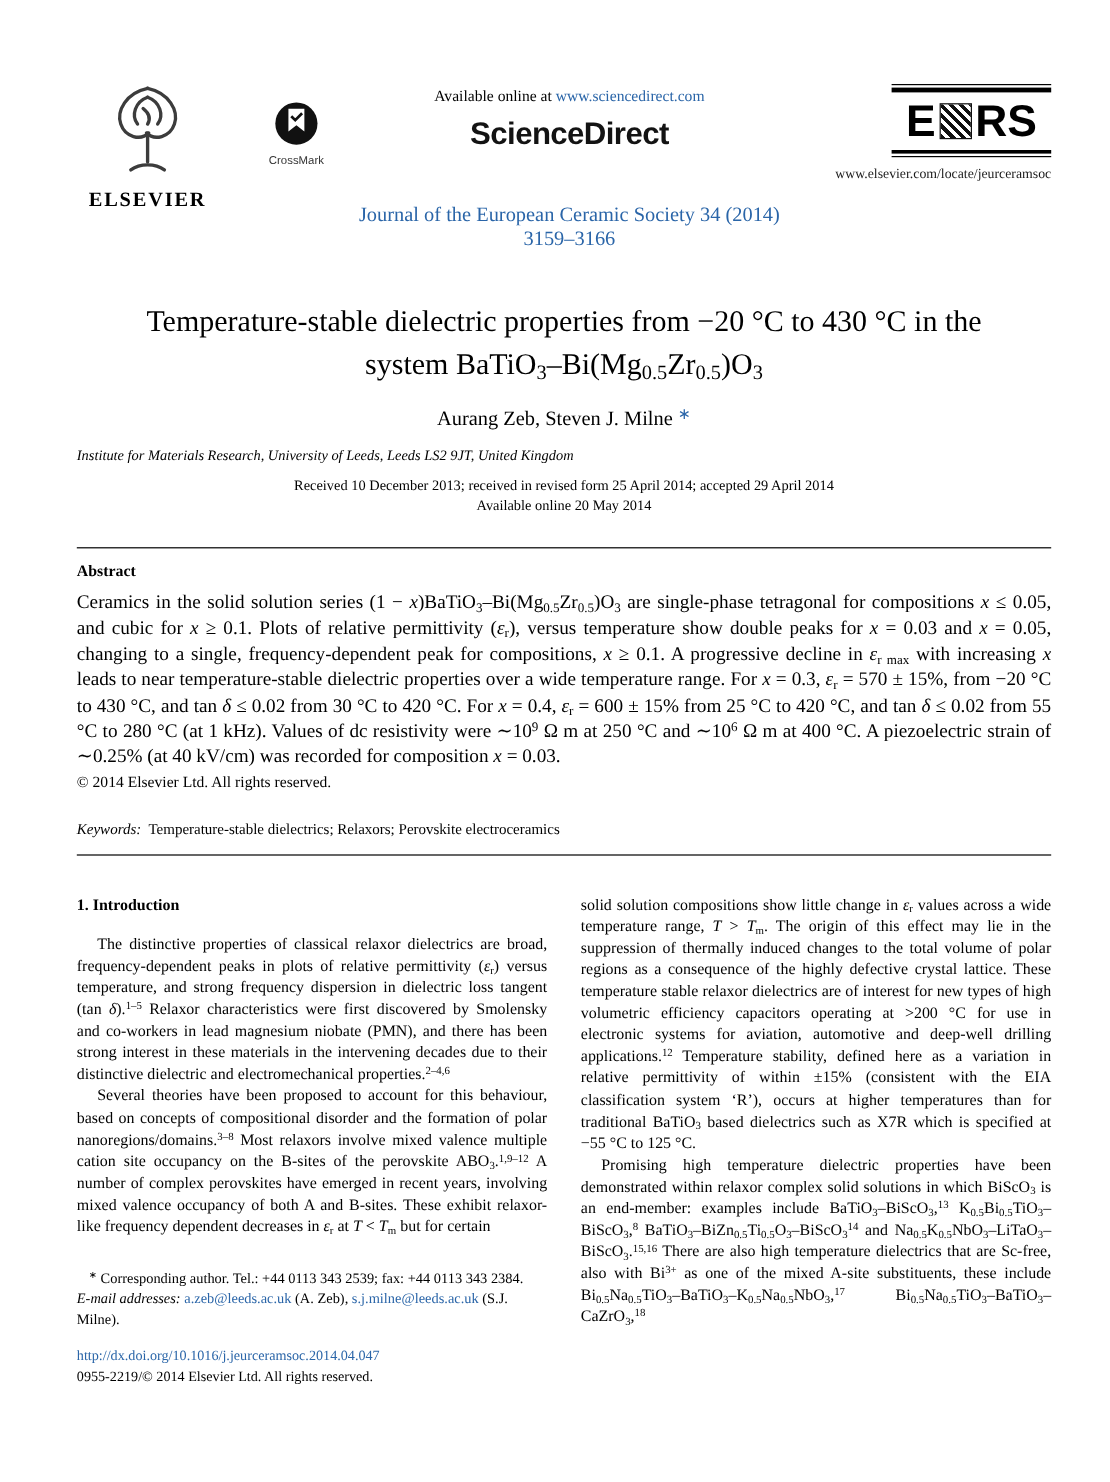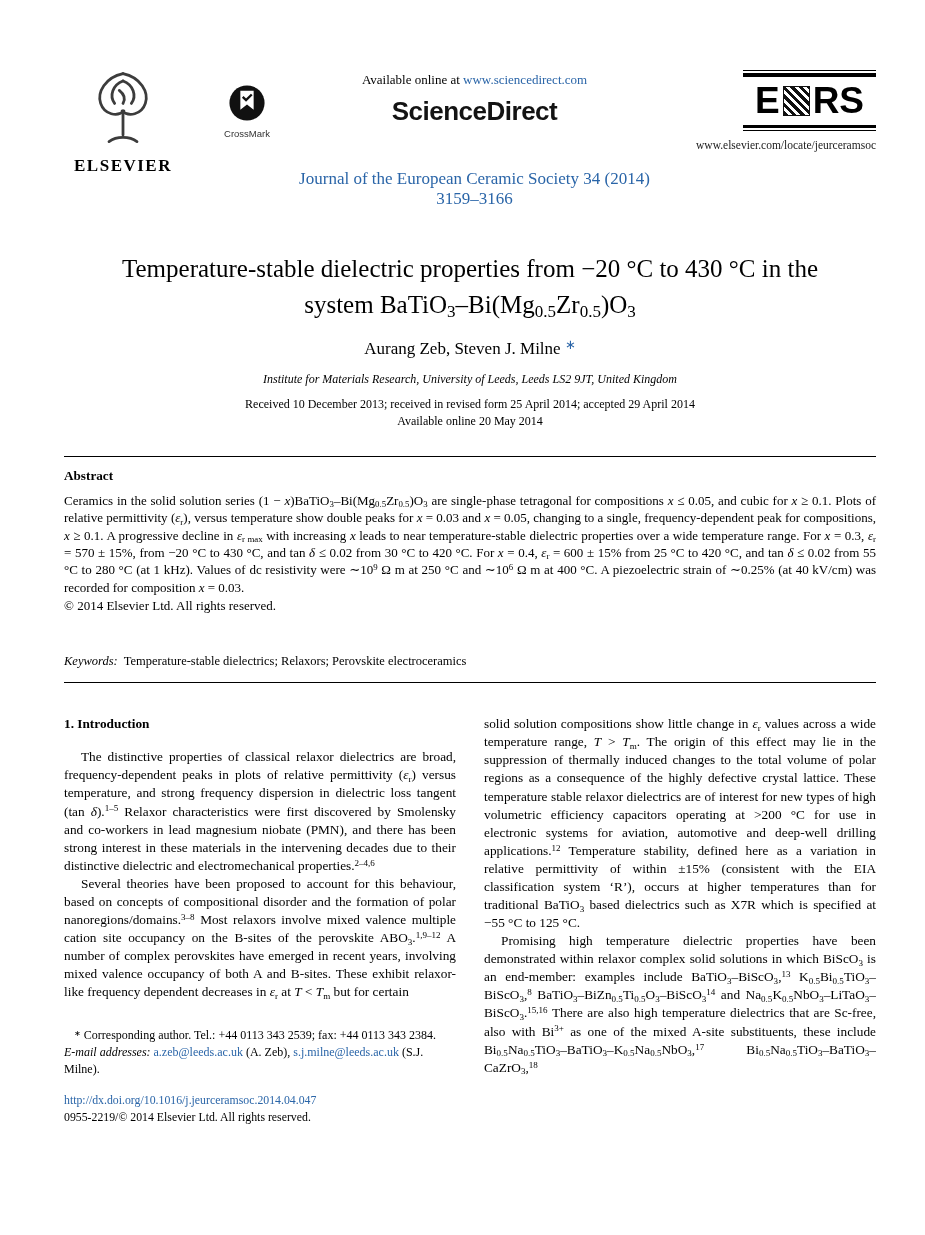--- a/index.html
+++ b/index.html
@@ -53,32 +53,32 @@
   }
   .locate-url { margin-top: 8px; font-size: 11.5px; color: #1a1a1a; white-space: nowrap; }
 
   
   .title {
     margin: 42px auto 0; width: 812px; text-align: center;
     font-size: 25px; font-weight: 400; line-height: 1.42;
   }
   .authors { text-align: center; font-size: 17px; margin-top: 17px; }
   .authors sup a { font-size: 13px; }
-  .affiliation { text-align: center; font-style: italic; font-size: 12px; margin-top: 13px; }
+  .affiliation { font-style: italic; font-size: 12px; margin-top: 13px; }
   .dates { text-align: center; font-size: 12px; margin-top: 9px; line-height: 1.45; }
 
   .rule { border: none; border-top: 1.1px solid #000; margin: 0; width: 812px; }
   .rule-abstract { margin-top: 25px; }
   .rule-keywords { margin-top: 13px; }
 
   
   .abstract-heading { font-size: 13.2px; font-weight: 700; margin: 11px 0 8px; }
-  .abstract-text { font-size: 13px; line-height: 1.34; text-align: justify; margin: 0; width: 812px; }
+  .abstract-text { font-size: 16px; line-height: 1.34; text-align: justify; margin: 0; width: 812px; }
   .copyright-line { font-size: 13px; margin: 2px 0 0; }
-  .keywords-line { font-size: 12.5px; margin: 40px 0 0; }
+  .keywords-line { font-size: 12.5px; margin: 24px 0 0; }
   .keywords-line i { margin-right: 6px; }
 
   
   .cols { display: flex; gap: 28px; margin-top: 32px; width: 812px; }
   .col { width: 392px; font-size: 13.3px; line-height: 1.36; text-align: justify; }
   .intro-heading { font-size: 13.3px; font-weight: 700; margin: 0 0 15px; text-align: left; }
   .col p { margin: 0; }
   .col p.indent { text-indent: 17px; }
 
   

